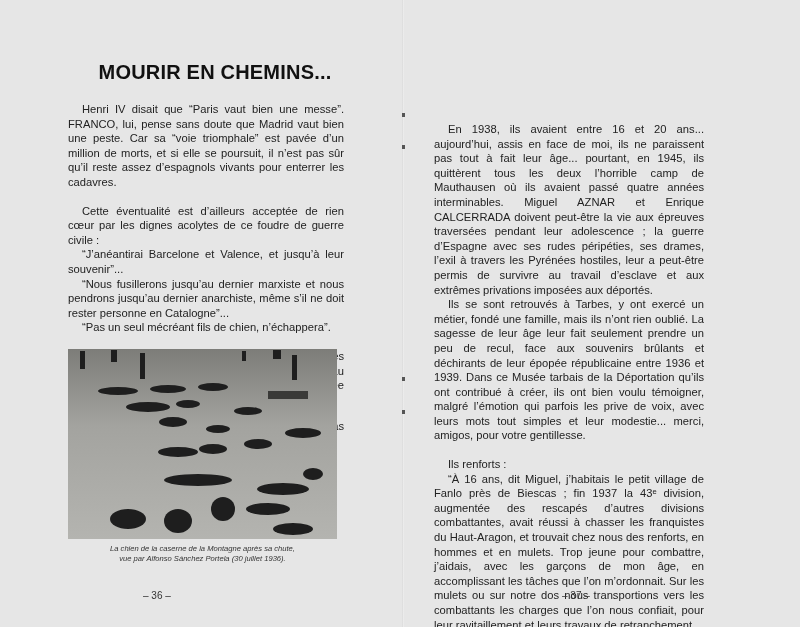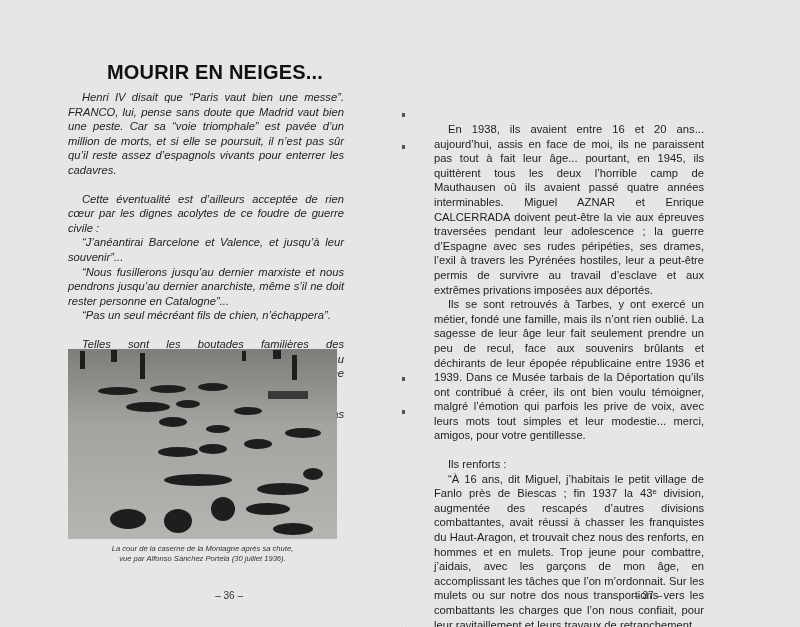--- a/index.html
+++ b/index.html
@@ -26,54 +26,54 @@
     margin: 0; font-weight: bold; text-align: center;
     color: #111; letter-spacing: 0.2px;
   }
   .page-left .title { position: absolute; left: 60px; width: 310px; top: 60px; font-size: 20px; line-height: 24px; }
   .page-right .title { position: absolute; left: 40px; width: 320px; top: 63px; font-size: 19.5px; line-height: 21px; }
 
   .body-text {
     position: absolute; font-size: 11.2px; line-height: 14.6px;
     text-align: justify; color: #222;
   }
-  .page-left .body-text { left: 68px; width: 276px; top: 90px; font-style: italic; }
+  .page-left .body-text { left: 68px; width: 276px; top: 102px; }
   .page-right .body-text { left: 30px; width: 270px; top: 122px; }
   .para { margin: 0; text-indent: 14px; }
   .gap { height: 14px; }
   .sig { text-align: right; margin: 12px 0 0 0; }
 
   .photo {
     position: absolute; left: 68px; top: 349px; width: 269px; height: 190px;
     background: #8a8a86;
     overflow: hidden;
   }
   .photo svg { width: 100%; height: 100%; display: block; }
   .caption {
     position: absolute; left: 68px; width: 269px; top: 544px;
     font-size: 7.6px; line-height: 10px; font-style: italic; text-align: center; color: #333;
   }
   .page-number {
-    position: absolute; font-size: 10px; color: #333; width: 100px; text-align: right;
+    position: absolute; font-size: 10px; color: #333; width: 100px; text-align: left;
   }
   .page-left .page-number { left: 143px; top: 590px; }
   .page-right .page-number { left: 158px; top: 590px; }
 </style>
 </head>
 <body>
 
 <div class="spread">
   <div class="fold"></div>
   <div class="staple" style="top:113px"></div>
   <div class="staple" style="top:145px"></div>
   <div class="staple" style="top:377px"></div>
   <div class="staple" style="top:410px"></div>
 
   <div class="page page-left">
-    <h1 class="title">MOURIR EN NEIGES...</h1>
+    <h1 class="title">MOURIR EN CHEMINS...</h1>
 
     <div class="body-text">
       <p class="para">Henri IV disait que “Paris vaut bien une messe”. FRANCO, lui, pense sans doute que Madrid vaut bien une peste. Car sa “voie triomphale” est pavée d’un million de morts, et si elle se poursuit, il n’est pas sûr qu’il reste assez d’espagnols vivants pour enterrer les cadavres.</p>
       <div class="gap"></div>
       <p class="para">Cette éventualité est d’ailleurs acceptée de rien cœur par les dignes acolytes de ce foudre de guerre civile :</p>
       <p class="para">“J’anéantirai Barcelone et Valence, et jusqu’à leur souvenir”...</p>
       <p class="para">“Nous fusillerons jusqu’au dernier marxiste et nous pendrons jusqu’au dernier anarchiste, même s’il  ne doit rester personne en Catalogne”...</p>
       <p class="para">“Pas un seul mécréant fils de chien, n’échappera”.</p>
       <div class="gap"></div>
       <p class="para">Telles sont les boutades familières des aristocratiques généraux parlant à Radio-Séville au nom du grand quartier général fasciste, en cette année 1937.</p>
@@ -116,21 +116,21 @@
           <ellipse cx="110" cy="172" rx="14" ry="12"></ellipse>
           <ellipse cx="155" cy="160" rx="12" ry="12"></ellipse>
           <ellipse cx="200" cy="160" rx="22" ry="6"></ellipse>
           <ellipse cx="225" cy="180" rx="20" ry="6"></ellipse>
           <rect x="200" y="42" width="40" height="8" fill="#3a3a38"></rect>
         </g>
       </svg>
     </div>
 
     <div class="caption">
-      <div>La cour de la caserne de la Montagne après sa chute,</div>
+      <div>La chien de la caserne de la Montagne après sa chute,</div>
       <div>vue par Alfonso Sánchez Portela (30 juillet 1936).</div>
     </div>
 
     <div class="page-number">– 36 –</div>
   </div>
 
   <div class="page page-right">
 
     <div class="body-text">
       <p class="para">En 1938, ils avaient entre 16 et 20 ans... aujourd’hui, assis en face de moi, ils ne paraissent pas tout à fait leur âge... pourtant, en 1945, ils quittèrent tous les deux l’horrible camp de Mauthausen où ils avaient passé quatre années interminables. Miguel AZNAR et Enrique CALCERRADA doivent peut-être la vie aux épreuves traversées pendant leur adolescence ; la guerre d’Espagne avec ses rudes péripéties, ses drames, l’exil à travers les Pyrénées hostiles, leur a peut-être permis de survivre au travail d’esclave et aux extrêmes privations imposées aux déportés.</p>

